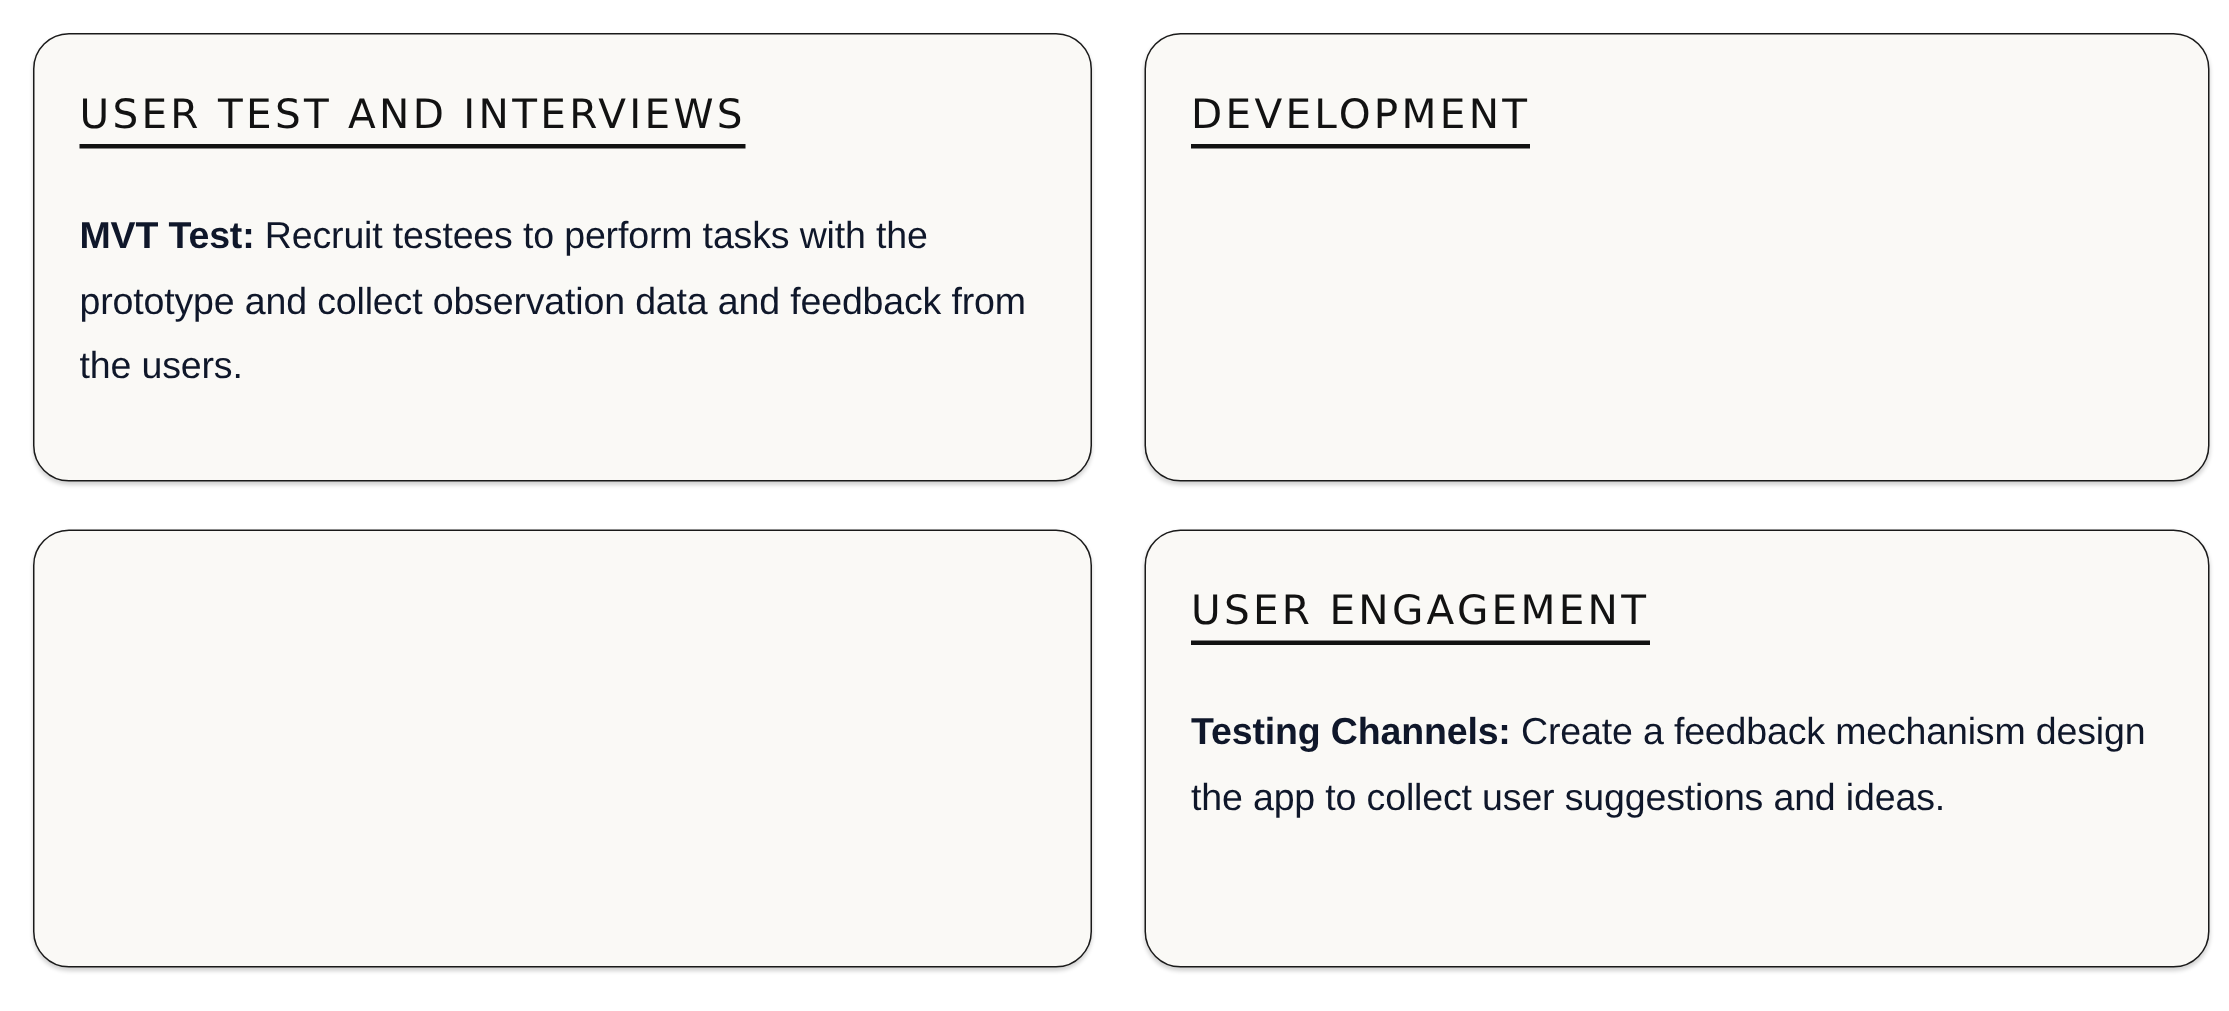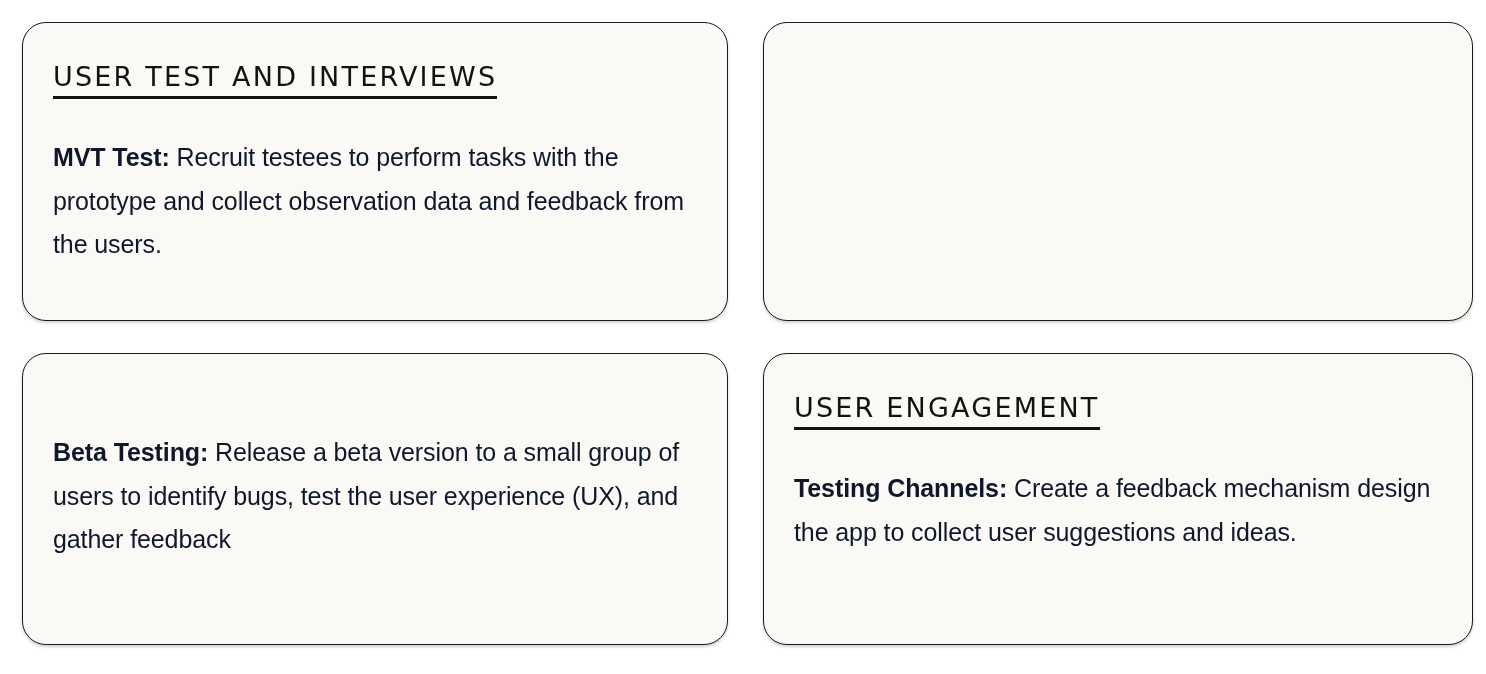--- a/index.html
+++ b/index.html
@@ -76,24 +76,24 @@
 <body>
 
 <div class="board">
 
   <div class="card">
     <div class="card-heading">USER TEST AND INTERVIEWS</div>
     <div class="card-body"><span class="lead">MVT Test:</span><span> Recruit testees to perform tasks with the prototype and collect observation data and feedback from the users.</span></div>
   </div>
 
   <div class="card">
+    <div class="card-heading">DEVELOPMENT</div>
   </div>
 
   <div class="card row2">
-    <div class="card-body"><span class="lead">Beta Testing:</span><span> Release a beta version to a small group of users to identify bugs, test the user experience (UX), and gather feedback</span></div>
   </div>
 
   <div class="card row2">
     <div class="card-heading">USER ENGAGEMENT</div>
     <div class="card-body"><span class="lead">Testing Channels:</span><span> Create a feedback mechanism design the app to collect user suggestions and ideas.</span></div>
   </div>
 
 </div>
 
 </body></html>

